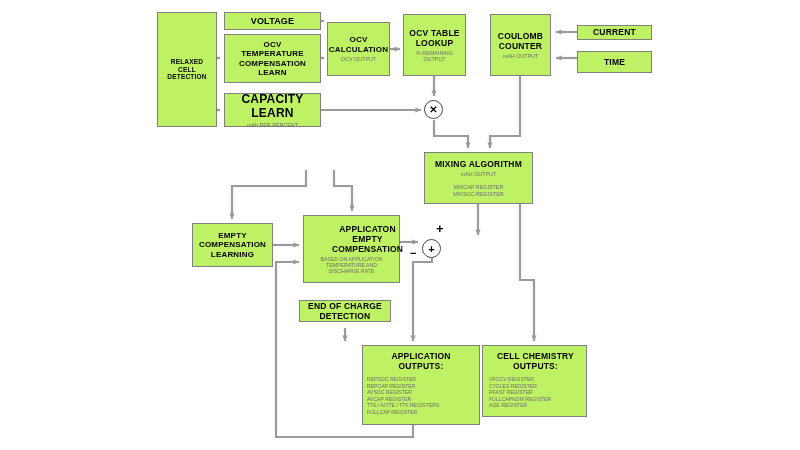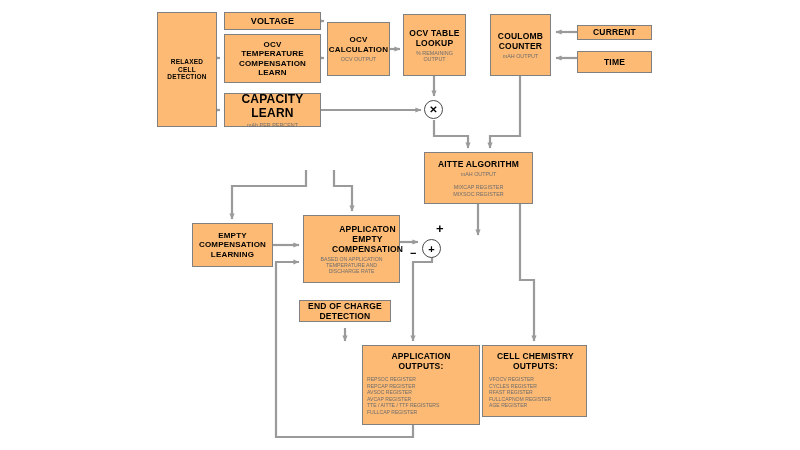--- a/index.html
+++ b/index.html
@@ -19,21 +19,21 @@
     position: absolute;
     left: 0;
     top: 0;
     width: 800px;
     height: 450px;
   }
   .node {
     position: absolute;
     box-sizing: border-box;
     border: 1px solid #808080;
-    background: #fdba74;
+    background: #bef264;
     display: flex;
     flex-direction: column;
     align-items: center;
     justify-content: center;
     text-align: center;
     z-index: 3;
   }
   .title {
     font-weight: bold;
     color: #000000;
@@ -158,21 +158,21 @@
 
   <div class="node" style="left:577px; top:25px; width:75px; height:15px;">
     <div class="title" style="font-size:8.5px; white-space:pre-line;">CURRENT</div>
   </div>
 
   <div class="node" style="left:577px; top:51px; width:75px; height:22px;">
     <div class="title" style="font-size:8.5px; white-space:pre-line;">TIME</div>
   </div>
 
   <div class="node" style="left:424px; top:152px; width:109px; height:52px;">
-    <div class="title" style="font-size:8.5px; white-space:pre-line;">AITTE ALGORITHM</div>
+    <div class="title" style="font-size:8.5px; white-space:pre-line;">MIXING ALGORITHM</div>
     <div class="sub" style="font-size:5.4px; white-space:pre-line;">mAH OUTPUT</div>
     <div class="sub2" style="font-size:5.4px; white-space:pre-line;">MIXCAP REGISTER
 MIXSOC REGISTER</div>
   </div>
 
 
   <div class="node" style="left:192px; top:223px; width:81px; height:44px;">
     <div class="title" style="font-size:8px; white-space:pre-line;">EMPTY
 COMPENSATION
 LEARNING</div>

